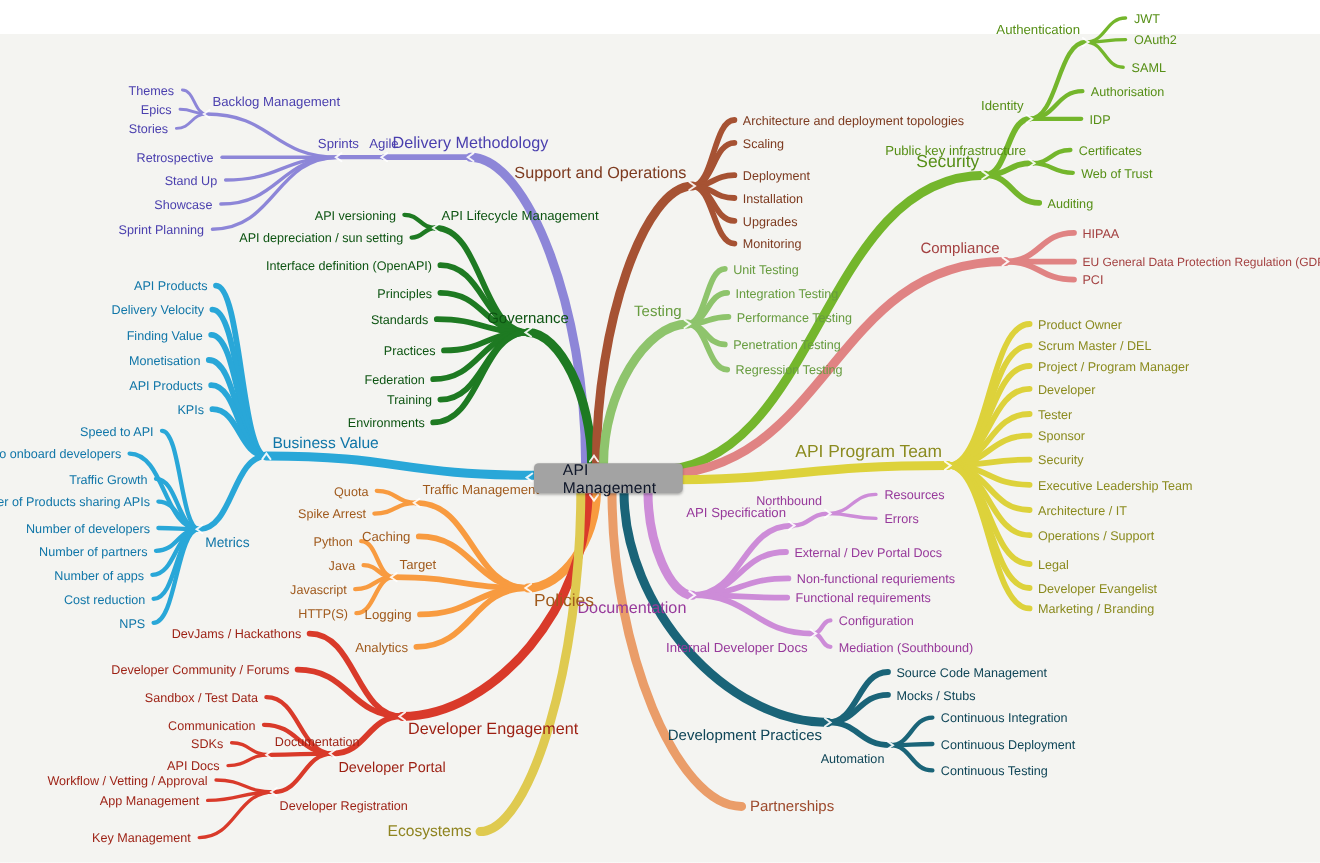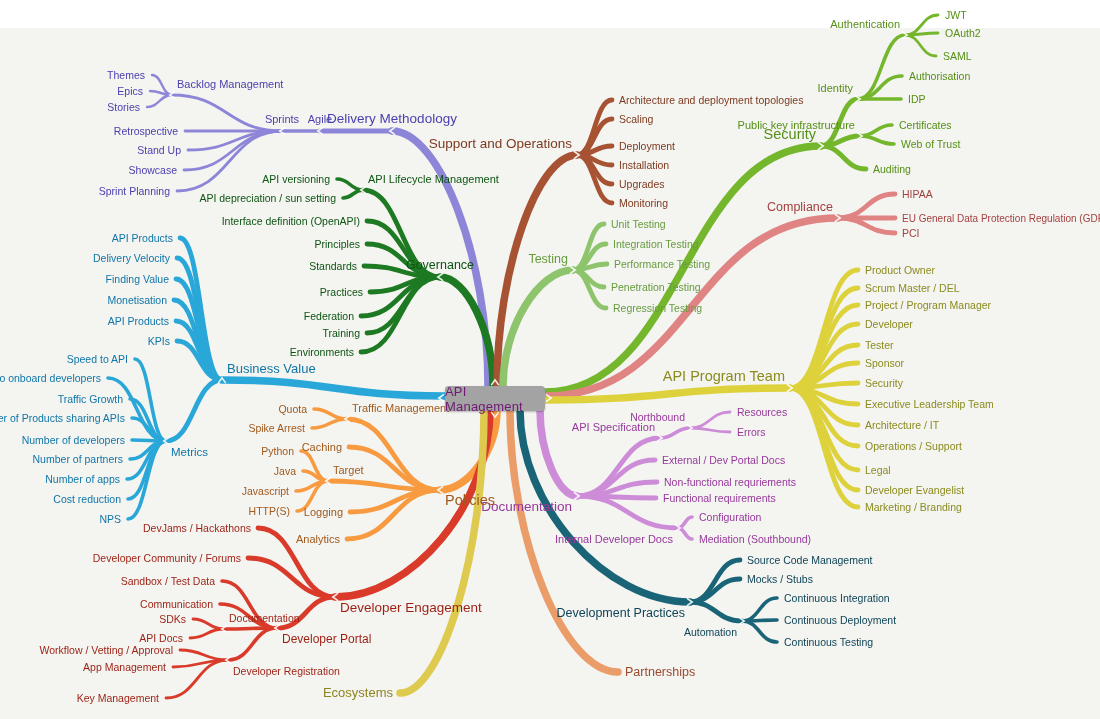--- a/index.html
+++ b/index.html
@@ -5,24 +5,25 @@
   html,body{margin:0;padding:0;background:#ffffff;}
   .stage{
     position:relative;width:1100px;height:719px;overflow:hidden;
     background:linear-gradient(#ffffff 0px,#ffffff 28px,#f4f4f1 28px,#f4f4f1 100%);
     font-family:"Liberation Sans","DejaVu Sans",sans-serif;
   }
   svg{position:absolute;left:0;top:0;}
   .lbl{font-family:"Liberation Sans","DejaVu Sans",sans-serif;cursor:default;}
   .center-node{
     position:absolute;left:445px;top:386px;width:100px;height:25px;
-    background:#a3a3a3;border-radius:4px;color:#701a75;
+    background:#a3a3a3;border-radius:4px;color:#0f172a;
     display:flex;align-items:center;justify-content:center;
     font-size:13px;letter-spacing:.2px;
     box-shadow:0 1px 2px rgba(0,0,0,.25);
+    padding-left:24px;
   }
 </style>
 </head>
 <body>
 
 <div class="stage">
   <svg id="mindmap" width="1100" height="719">
     <g id="g-edges">
         <path d="M488,386 C488,258.5 440,131 392,131" fill="none" stroke="#8d86d8" stroke-width="7.5" stroke-linecap="round"></path>
         <path d="M392,131 C356,131 356,131 320,131" fill="none" stroke="#8d86d8" stroke-width="4.8" stroke-linecap="round"></path>

